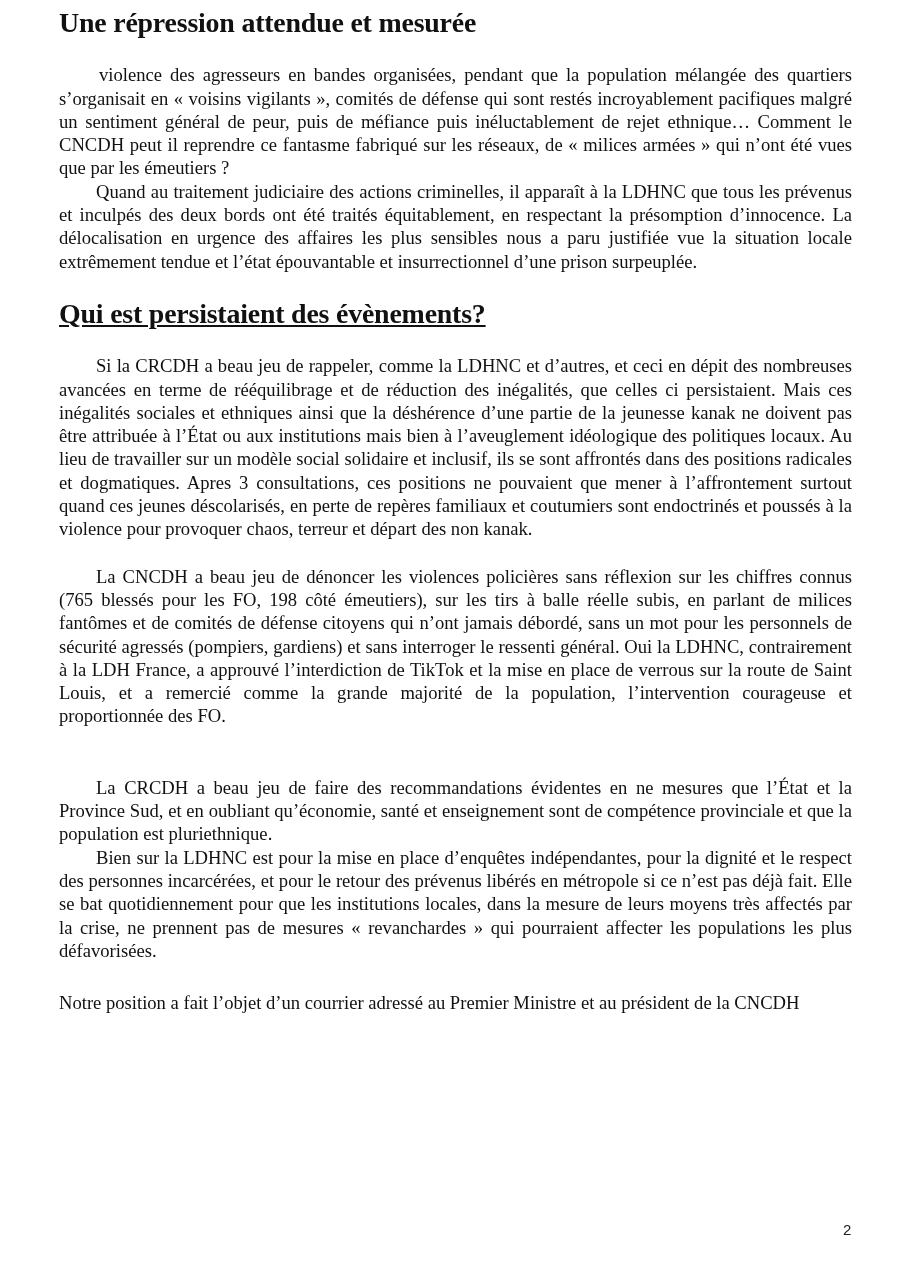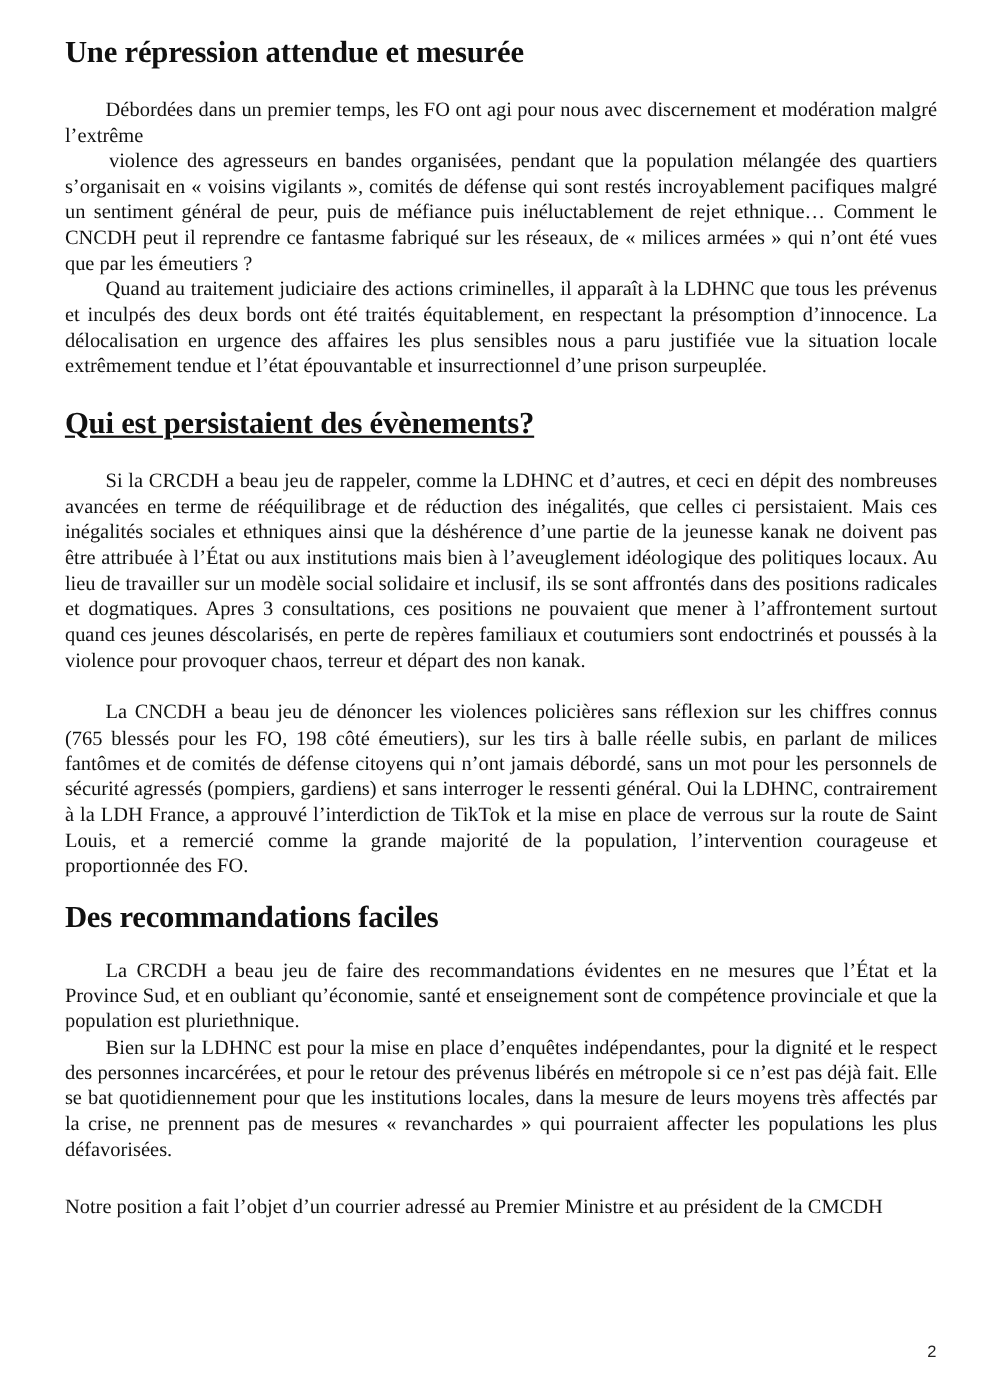--- a/index.html
+++ b/index.html
@@ -13,21 +13,21 @@
       position: relative;
       overflow: hidden;
       font-family: "Liberation Serif", "DejaVu Serif", serif;
       color: #111111;
       font-size: 18.6px;
       line-height: 23.3px;
     }
     .page {
       position: absolute;
       left: 59px;
-      top: 36px;
+      top: 11px;
       width: 793px;
     }
     .heading {
       font-weight: bold;
       margin: 0;
       letter-spacing: -0.2px;
     }
     .heading.underline {
       text-decoration: underline;
     }
@@ -49,45 +49,43 @@
     }
   </style>
 </head>
 <body>
 
 <div class="page">
 
   <section>
     <h2 class="heading">Une répression attendue et mesurée</h2>
     <div style="height:29px"></div>
-    <p class="para">Débordées dans un premier temps, les FO ont agi pour nous avec discernement et modération malgré l’extrême</p>
     <p class="para" style="text-indent:40px">violence des agresseurs en bandes organisées, pendant que la population mélangée des quartiers s’organisait en « voisins vigilants », comités de défense qui sont restés incroyablement pacifiques malgré un sentiment général de peur, puis de méfiance puis inéluctablement de rejet ethnique… Comment le CNCDH peut il reprendre ce fantasme fabriqué sur les réseaux, de « milices armées » qui n’ont été vues que par les émeutiers ?</p>
     <p class="para">Quand au traitement judiciaire des actions criminelles, il apparaît à la LDHNC que tous les prévenus et inculpés des deux bords ont été traités équitablement, en respectant la présomption d’innocence. La délocalisation en urgence des affaires les plus sensibles nous a paru justifiée vue la situation locale extrêmement tendue et l’état épouvantable et insurrectionnel d’une prison surpeuplée.</p>
   </section>
 
   <div style="height:29px"></div>
 
   <section>
     <h2 class="heading underline">Qui est persistaient des évènements?</h2>
     <div style="height:29px"></div>
     <p class="para">Si la CRCDH a beau jeu de  rappeler, comme la LDHNC et d’autres, et ceci en dépit des nombreuses avancées en terme de rééquilibrage et de réduction des inégalités, que celles ci persistaient. Mais ces inégalités sociales et ethniques ainsi que la déshérence d’une partie de la jeunesse kanak ne doivent pas être attribuée à l’État ou aux institutions mais bien à l’aveuglement idéologique des politiques locaux. Au lieu de travailler sur un modèle social solidaire et inclusif, ils se sont affrontés dans des positions radicales et dogmatiques. Apres 3 consultations, ces positions ne pouvaient que mener à l’affrontement surtout quand ces jeunes déscolarisés, en perte de repères familiaux et coutumiers sont endoctrinés et poussés à la violence pour provoquer chaos, terreur et départ des non kanak.</p>
     <div style="height:24px"></div>
     <p class="para">La CNCDH a beau jeu de dénoncer les violences policières sans réflexion sur les chiffres connus (765 blessés pour les FO, 198 côté émeutiers), sur les tirs à balle réelle subis, en parlant de milices fantômes et de comités de défense citoyens qui n’ont jamais débordé, sans un mot pour les personnels de sécurité agressés (pompiers, gardiens) et sans interroger le ressenti général. Oui la LDHNC, contrairement à la LDH France, a approuvé l’interdiction de TikTok et la mise en place de verrous sur la route de Saint Louis, et a remercié comme la grande majorité de la population, l’intervention courageuse et proportionnée des FO.</p>
   </section>
 
   <div style="height:24px"></div>
 
   <section>
-    <h2 class="heading">Des recommandations faciles</h2>
     <div style="height:24px"></div>
     <p class="para">La CRCDH a beau jeu de faire des recommandations évidentes en ne mesures que l’État et la Province Sud, et en oubliant qu’économie, santé et enseignement sont de compétence provinciale et que la population est pluriethnique.</p>
     <p class="para">Bien sur la LDHNC est pour la mise en place d’enquêtes indépendantes, pour la dignité et le respect des personnes incarcérées, et pour le retour des prévenus libérés en métropole si ce n’est pas déjà fait. Elle se bat quotidiennement pour que les institutions locales, dans la mesure de leurs moyens très affectés par la crise, ne prennent pas de mesures « revanchardes » qui pourraient affecter les populations les plus défavorisées.</p>
   </section>
 
   <div style="height:29px"></div>
 
   <section>
-    <p class="para noindent">Notre position a fait l’objet d’un courrier adressé au Premier Ministre et au président de la CMCDH</p>
+    <p class="para noindent">Notre position a fait l’objet d’un courrier adressé au Premier Ministre et au président de la CNCDH</p>
   </section>
 
 </div>
 
 <div class="page-number">2</div>
 
 </body></html>

